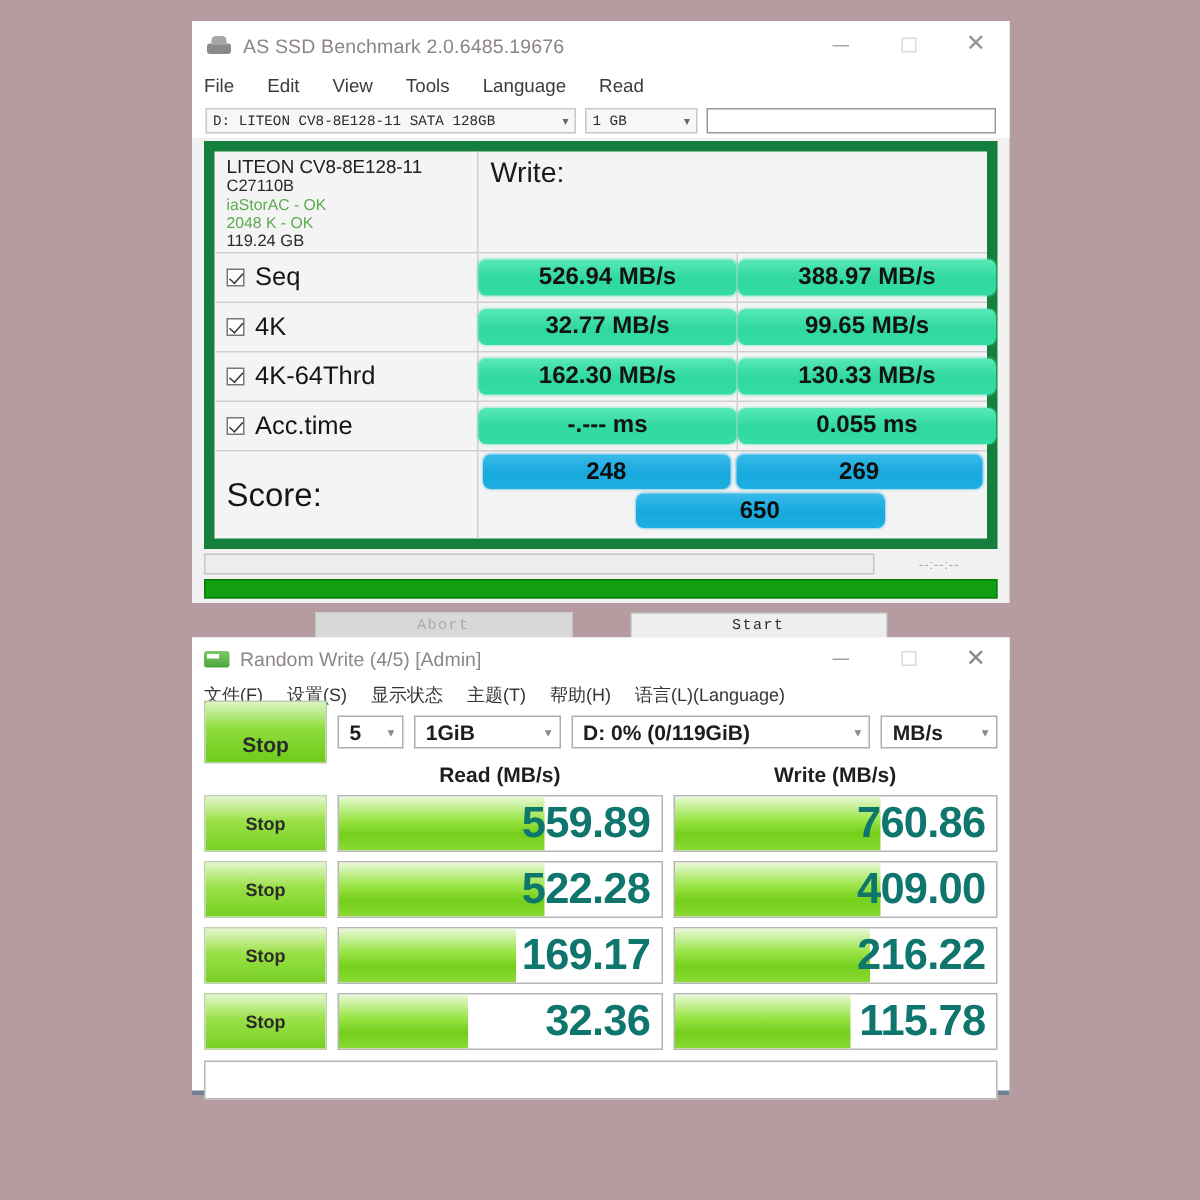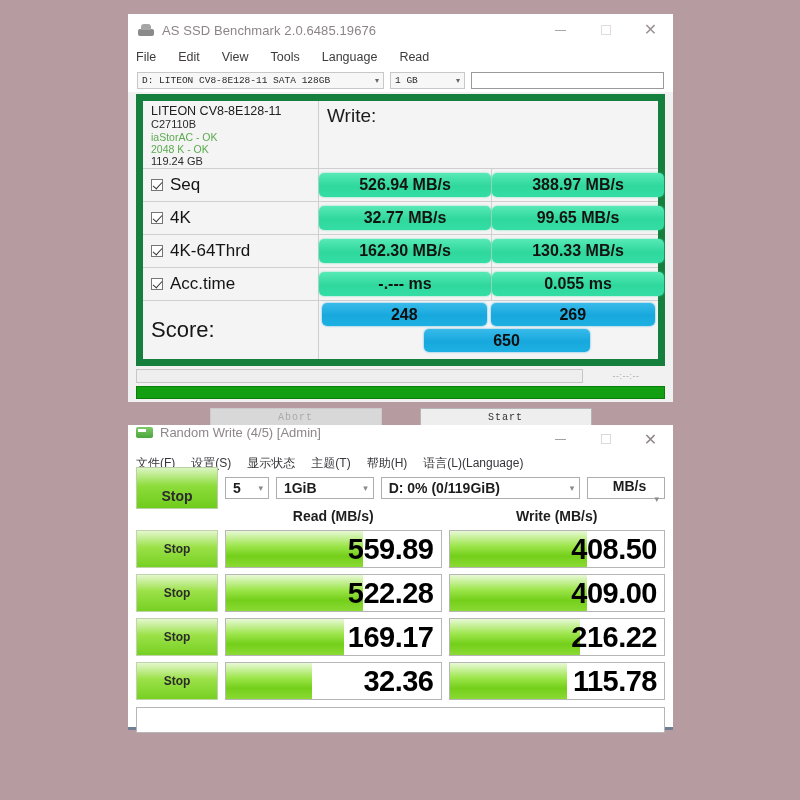--- a/index.html
+++ b/index.html
@@ -357,20 +357,21 @@
     width: 545px;
     height: 305px;
     background: #ffffff;
     box-sizing: border-box;
     border-bottom: 3px solid #6f7f94;
   }
   .cdm-titlebar {
     height: 28px;
     background: #ffffff;
     display: flex;
+    align-items: center;
     padding-left: 8px;
     box-sizing: border-box;
   }
   .cdm-title-icon {
     width: 17px;
     height: 14px;
     margin-right: 7px;
     position: relative;
     flex: none;
   }
@@ -464,21 +465,21 @@
   .cdm-combo .caret {
     margin-left: auto;
     margin-right: 5px;
     font-size: 9px;
     color: #8a8a8a;
     font-weight: normal;
   }
   .cdm-combo.count { width: 44px; }
   .cdm-combo.size { width: 98px; }
   .cdm-combo.target { width: 200px; }
-  .cdm-combo.unit { width: 78px; flex-direction: column; }
+  .cdm-combo.unit { width: 78px; }
 
   .cdm-headrow {
     display: flex;
     height: 22px;
     align-items: center;
     margin-top: 3px;
   }
   .cdm-head-spacer { width: 89px; flex: none; }
   .cdm-head-label {
     flex: 1;
@@ -524,21 +525,21 @@
     background: linear-gradient(180deg,#e8f9d6 0%,#9ce54a 42%,#74cf1a 70%,#8ada33 100%);
   }
   .cdm-meter-val {
     position: absolute;
     right: 7px;
     top: 0; bottom: 0;
     display: flex;
     align-items: center;
     font-size: 29px;
     font-weight: bold;
-    color: #000000;
+    color: #0f766e;
     letter-spacing: -0.5px;
   }
   .cdm-statusbar {
     height: 26px;
     margin-top: 4px;
     border: 1px solid #b6b6b6;
     background: #ffffff;
     box-sizing: border-box;
   }
 </style>
@@ -722,21 +723,21 @@
     </div>
 
     <div class="cdm-resultrow">
       <span class="cdm-stop-small">Stop</span>
       <span class="cdm-meter">
         <span class="cdm-meter-fill" style="width:64%"></span>
         <span class="cdm-meter-val">559.89</span>
       </span>
       <span class="cdm-meter">
         <span class="cdm-meter-fill" style="width:64%"></span>
-        <span class="cdm-meter-val">408.50</span>
+        <span class="cdm-meter-val">760.86</span>
       </span>
     </div>
 
     <div class="cdm-resultrow">
       <span class="cdm-stop-small">Stop</span>
       <span class="cdm-meter">
         <span class="cdm-meter-fill" style="width:64%"></span>
         <span class="cdm-meter-val">522.28</span>
       </span>
       <span class="cdm-meter">

